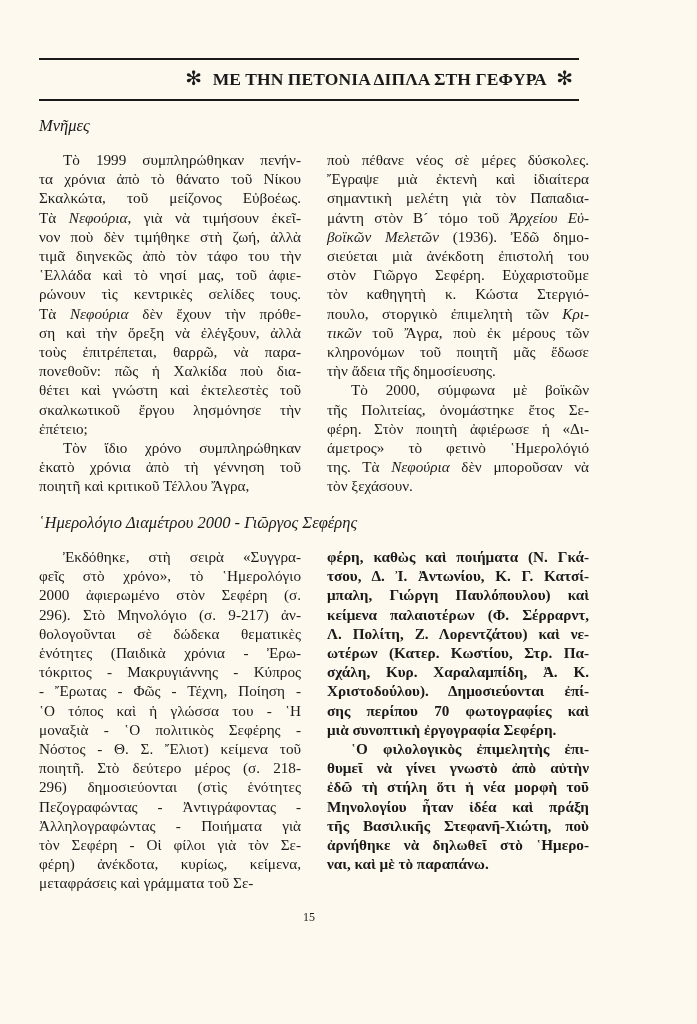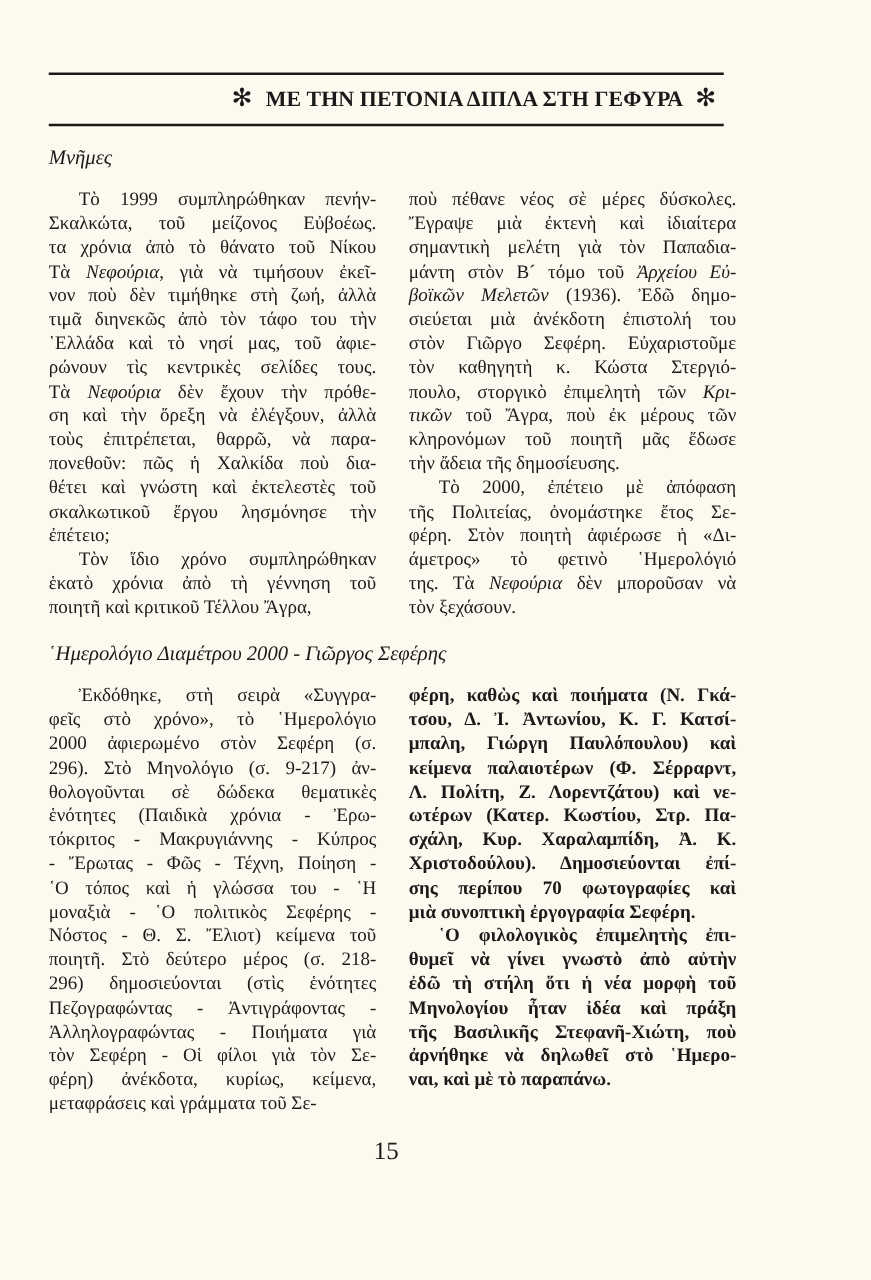--- a/index.html
+++ b/index.html
@@ -63,41 +63,41 @@
     .col .line.last {
       text-align-last: left;
     }
     .col .line.ind { padding-left: 24px; }
     .page-number {
       position: absolute;
       top: 910px;
       left: 0;
       width: 618px;
       text-align: center;
-      font-size: 20px;
+      font-size: 12px;
     }
     i { }
   </style>
 </head>
 <body>
 
 <div class="rule top"></div>
 <div class="header-title">
   <span class="star">✻</span>
   <span>ΜΕ ΤΗΝ ΠΕΤΟΝΙΑ ΔΙΠΛΑ ΣΤΗ ΓΕΦΥΡΑ</span>
   <span class="star">✻</span>
 </div>
 <div class="rule bottom"></div>
 
 <div class="section-title" style="top:116px;">Μνῆμες</div>
 
 <div class="col" style="left:39px; top:150px;" id="s1l">
     <span class="line ind">Τὸ 1999 συμπληρώθηκαν πενήν-</span>
+    <span class="line">τα χρόνια ἀπὸ τὸ θάνατο τοῦ Νίκου</span>
     <span class="line">Σκαλκώτα, τοῦ μείζονος Εὐβοέως.</span>
-    <span class="line">τα χρόνια ἀπὸ τὸ θάνατο τοῦ Νίκου</span>
     <span class="line">Τὰ <i>Νεφούρια</i>, γιὰ νὰ τιμήσουν ἐκεῖ-</span>
     <span class="line">νον ποὺ δὲν τιμήθηκε στὴ ζωή, ἀλλὰ</span>
     <span class="line">τιμᾶ διηνεκῶς ἀπὸ τὸν τάφο του τὴν</span>
     <span class="line">῾Ελλάδα καὶ τὸ νησί μας, τοῦ ἀφιε-</span>
     <span class="line">ρώνουν τὶς κεντρικὲς σελίδες τους.</span>
     <span class="line">Τὰ <i>Νεφούρια</i> δὲν ἔχουν τὴν πρόθε-</span>
     <span class="line">ση καὶ τὴν ὄρεξη νὰ ἐλέγξουν, ἀλλὰ</span>
     <span class="line">τοὺς ἐπιτρέπεται, θαρρῶ, νὰ παρα-</span>
     <span class="line">πονεθοῦν: πῶς ἡ Χαλκίδα ποὺ δια-</span>
     <span class="line">θέτει καὶ γνώστη καὶ ἐκτελεστὲς τοῦ</span>
@@ -113,21 +113,21 @@
     <span class="line">σημαντικὴ μελέτη γιὰ τὸν Παπαδια-</span>
     <span class="line">μάντη στὸν Β´ τόμο τοῦ <i>Ἀρχείου Εὐ-</i></span>
     <span class="line"><i>βοϊκῶν Μελετῶν</i> (1936). Ἐδῶ δημο-</span>
     <span class="line">σιεύεται μιὰ ἀνέκδοτη ἐπιστολή του</span>
     <span class="line">στὸν Γιῶργο Σεφέρη. Εὐχαριστοῦμε</span>
     <span class="line">τὸν καθηγητὴ κ. Κώστα Στεργιό-</span>
     <span class="line">πουλο, στοργικὸ ἐπιμελητὴ τῶν <i>Κρι-</i></span>
     <span class="line"><i>τικῶν</i> τοῦ Ἄγρα, ποὺ ἐκ μέρους τῶν</span>
     <span class="line">κληρονόμων τοῦ ποιητῆ μᾶς ἔδωσε</span>
     <span class="line last">τὴν ἄδεια τῆς δημοσίευσης.</span>
-    <span class="line ind">Τὸ 2000, ἐπέτειο μὲ ἀπόφαση</span>
+    <span class="line ind">Τὸ 2000, σύμφωνα μὲ βοϊκῶν</span>
     <span class="line">τῆς Πολιτείας, ὀνομάστηκε ἔτος Σε-</span>
     <span class="line">φέρη. Στὸν ποιητὴ ἀφιέρωσε ἡ «Δι-</span>
     <span class="line">άμετρος» τὸ φετινὸ ῾Ημερολόγιό</span>
     <span class="line">της. Τὰ <i>Νεφούρια</i> δὲν μποροῦσαν νὰ</span>
     <span class="line last">τὸν ξεχάσουν.</span>
   </div>
 
 <div class="section-title" style="top:513px;">῾Ημερολόγιο Διαμέτρου 2000 - Γιῶργος Σεφέρης</div>
 
 <div class="col" style="left:39px; top:547px;" id="s2l">

